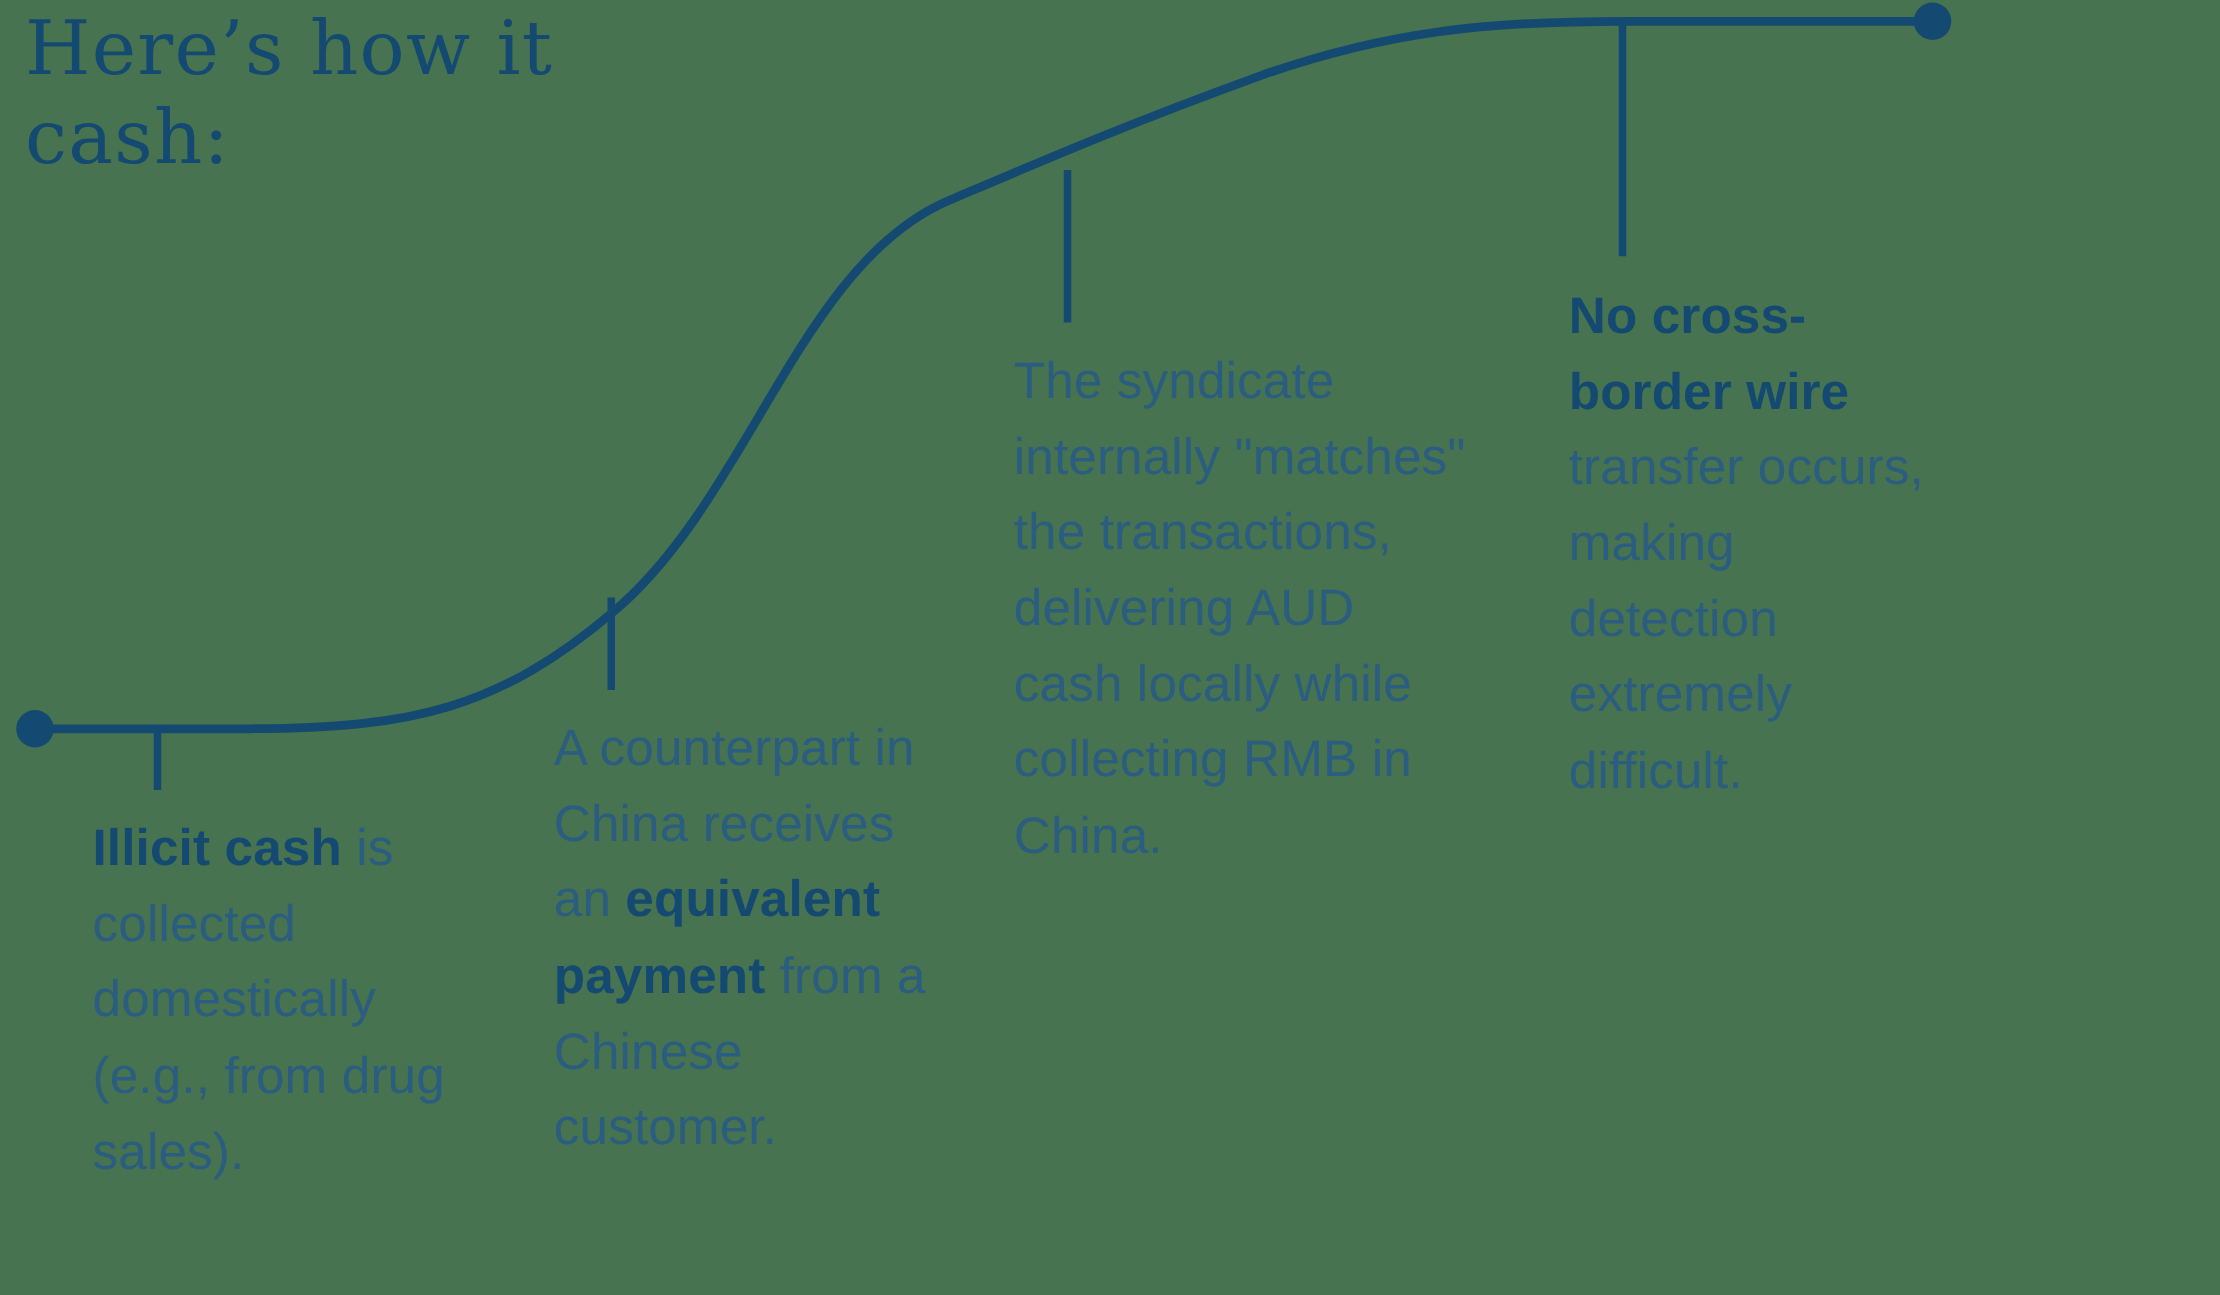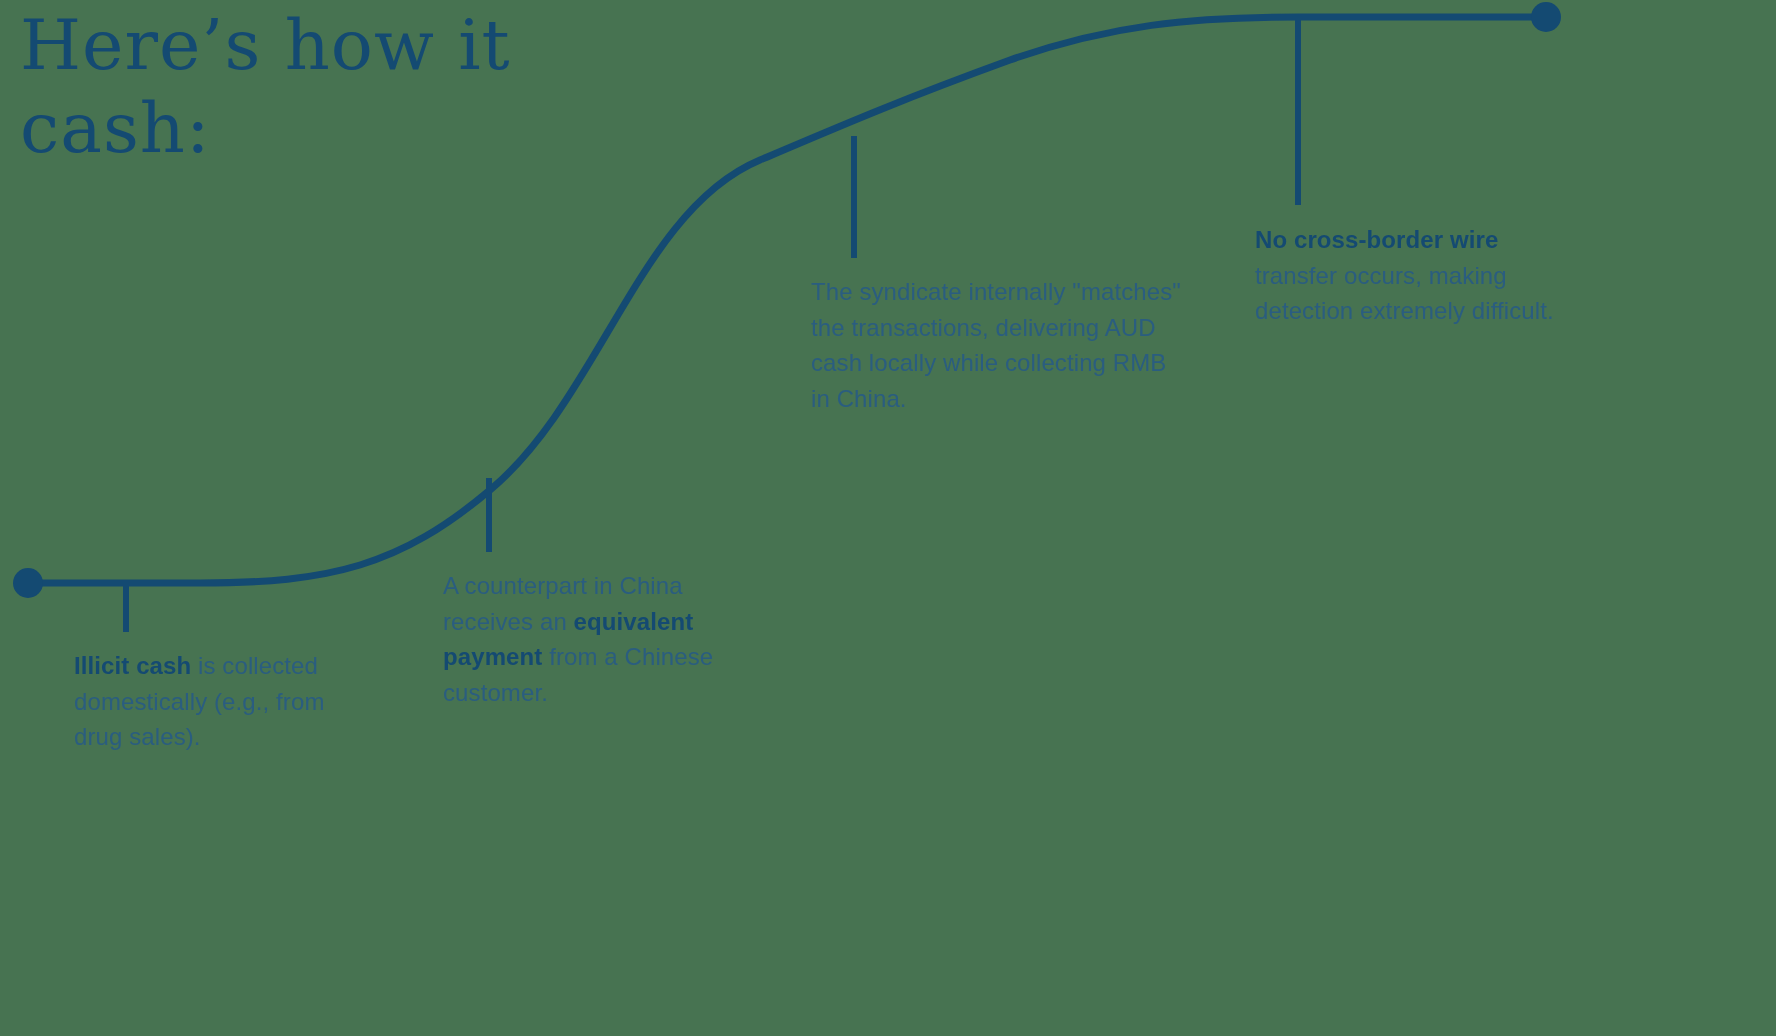--- a/index.html
+++ b/index.html
@@ -16,31 +16,31 @@
   #curve-layer {
     position:absolute; left:0; top:0;
     width:1776px; height:1036px;
     pointer-events:none;
   }
   .title {
     position:absolute;
     left:20px; top:4px;
     width:620px;
     font-family:"DejaVu Serif", "Liberation Serif", serif;
-    font-size:70px;
+    font-size:60px;
     line-height:1.18;
     font-weight:400;
     color:#144a72;
     letter-spacing:1px;
   }
   .callout {
     position:absolute;
     color:#2a5d80;
     font-family:"Liberation Sans", sans-serif;
-    font-size:24px;
+    font-size:41px;
     line-height:1.48;
     font-weight:400;
     letter-spacing:0.1px;
   }
   .callout b {
     font-weight:700;
     color:#144a72;
   }
   #callout-1 { left:74px;  top:648px; width:300px; }
   #callout-2 { left:443px; top:568px; width:300px; }

